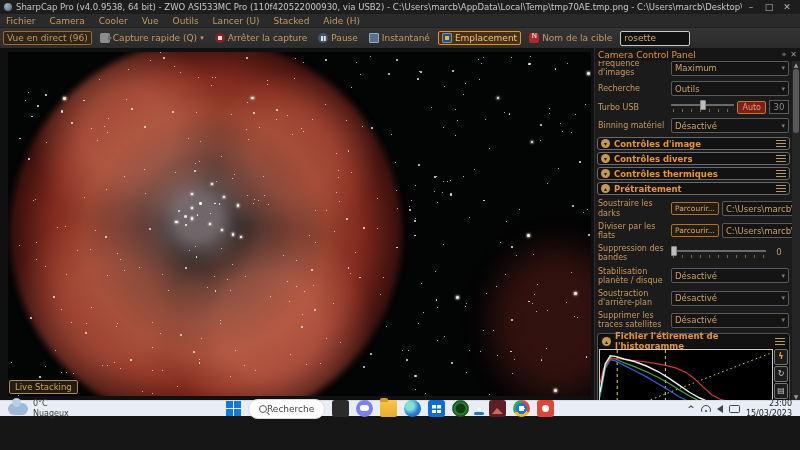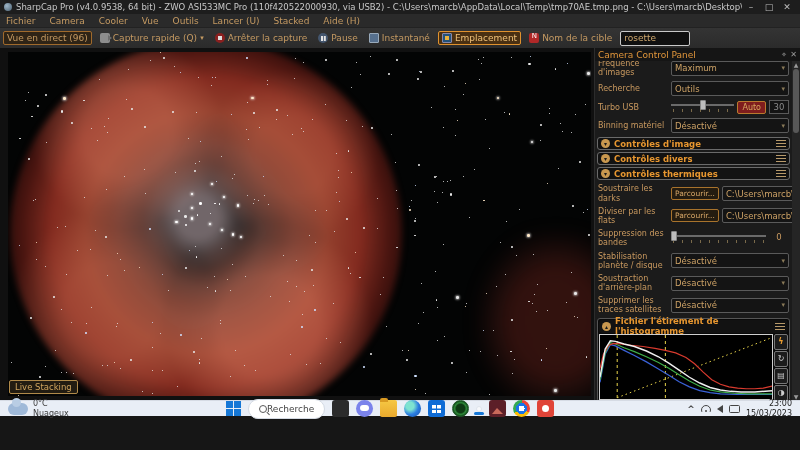--- a/index.html
+++ b/index.html
@@ -584,20 +584,25 @@
           <div class="section">
               <span class="s-chev">▾</span>
               <span class="s-label">Contrôles divers</span>
               <span class="s-menu"></span>
             </div>
           <div class="section">
               <span class="s-chev">▾</span>
               <span class="s-label">Contrôles thermiques</span>
               <span class="s-menu"></span>
             </div>
+          <div class="section">
+              <span class="s-chev">▴</span>
+              <span class="s-label">Prétraitement</span>
+              <span class="s-menu"></span>
+            </div>
 
           <div class="prow">
             <span class="plabel">Soustraire les darks</span>
             <span class="browse">Parcourir...</span>
             <span class="psel">
                 <span style="overflow:hidden;white-space:nowrap">C:\Users\marcb\Desk...</span>
               </span>
           </div>
           <div class="prow">
             <span class="plabel">Diviser par les flats</span>

